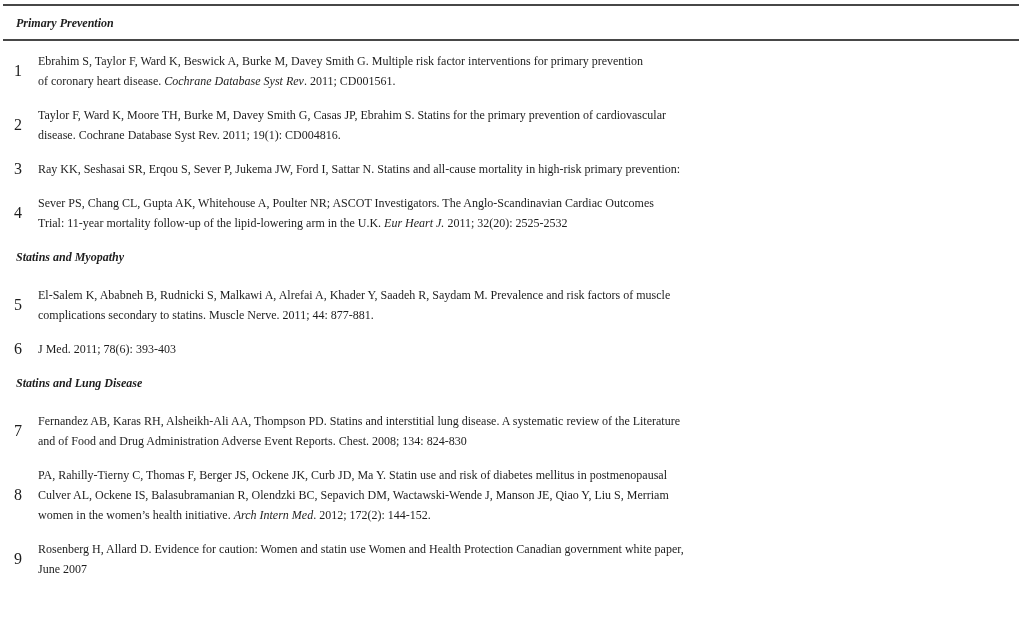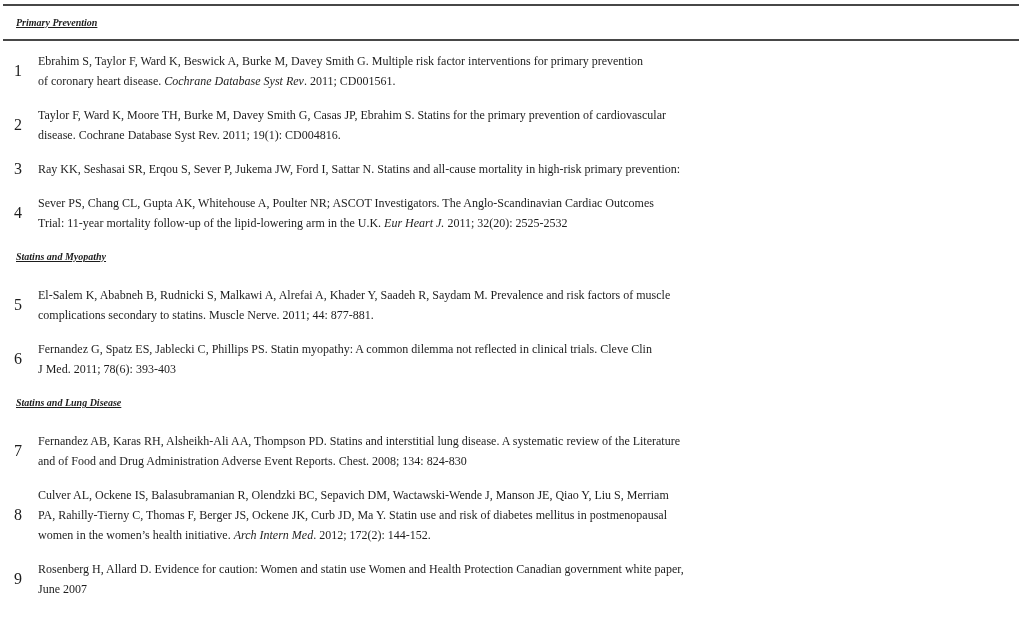--- a/index.html
+++ b/index.html
@@ -21,26 +21,25 @@
     padding: 4px 8px 0 14px;
   }
   .rule {
     height: 2px;
     background: var(--rule-color);
     margin-left: -11px;
     margin-right: -3px;
   }
   .rule.below-heading { margin-bottom: 10px; }
   .section-heading {
-    font-size: 10px;
+    font-size: 12px;
     font-weight: bold;
     font-style: italic;
     line-height: 20px;
     margin: 10px 0 18px 2px;
-    text-decoration: underline;
   }
   .section:first-child .section-heading {
     margin: 7px 0 6px 2px;
   }
   .ref-row {
     display: flex;
     margin-bottom: 14px;
   }
   .ref-num {
     flex: none;
@@ -99,41 +98,40 @@
       <div class="ref-row">
         <div class="ref-num">5</div>
         <div class="ref-text">
           <div class="ref-line"><span>El-Salem K, Ababneh B, Rudnicki S, Malkawi A, Alrefai A, Khader Y, Saadeh R, Saydam M. Prevalence and risk factors of muscle</span></div>
           <div class="ref-line"><span>complications secondary to statins. Muscle Nerve. 2011; 44: 877-881.</span></div>
         </div>
       </div>
       <div class="ref-row">
         <div class="ref-num">6</div>
         <div class="ref-text">
-          <div class="ref-line"><span>Fernandez G, Spatz ES, Jablecki C, Phillips PS. Statin myopathy: A common dilemma not reflected in clinical trials. Cleve Clin</span></div>
           <div class="ref-line"><span>J Med. 2011; 78(6): 393-403</span></div>
         </div>
       </div>
     </div>
     <div class="section">
       <div class="section-heading">Statins and Lung Disease</div>
       <div class="ref-row">
         <div class="ref-num">7</div>
         <div class="ref-text">
           <div class="ref-line"><span>Fernandez AB, Karas RH, Alsheikh-Ali AA, Thompson PD. Statins and interstitial lung disease. A systematic review of the Literature</span></div>
           <div class="ref-line"><span>and of Food and Drug Administration Adverse Event Reports. Chest. 2008; 134: 824-830</span></div>
         </div>
       </div>
     </div>
     <div class="section">
       <div class="ref-row">
         <div class="ref-num">8</div>
         <div class="ref-text">
+          <div class="ref-line"><span>PA, Rahilly-Tierny C, Thomas F, Berger JS, Ockene JK, Curb JD, Ma Y. Statin use and risk of diabetes mellitus in postmenopausal</span></div>
           <div class="ref-line"><span>Culver AL, Ockene IS, Balasubramanian R, Olendzki BC, Sepavich DM, Wactawski-Wende J, Manson JE, Qiao Y, Liu S, Merriam</span></div>
-          <div class="ref-line"><span>PA, Rahilly-Tierny C, Thomas F, Berger JS, Ockene JK, Curb JD, Ma Y. Statin use and risk of diabetes mellitus in postmenopausal</span></div>
           <div class="ref-line"><span>women in the women’s health initiative. </span><span class="it">Arch Intern Med</span><span>. 2012; 172(2): 144-152.</span></div>
         </div>
       </div>
       <div class="ref-row">
         <div class="ref-num">9</div>
         <div class="ref-text">
           <div class="ref-line"><span>Rosenberg H, Allard D. Evidence for caution: Women and statin use Women and Health Protection Canadian government white paper,</span></div>
           <div class="ref-line"><span>June 2007</span></div>
         </div>
       </div>

